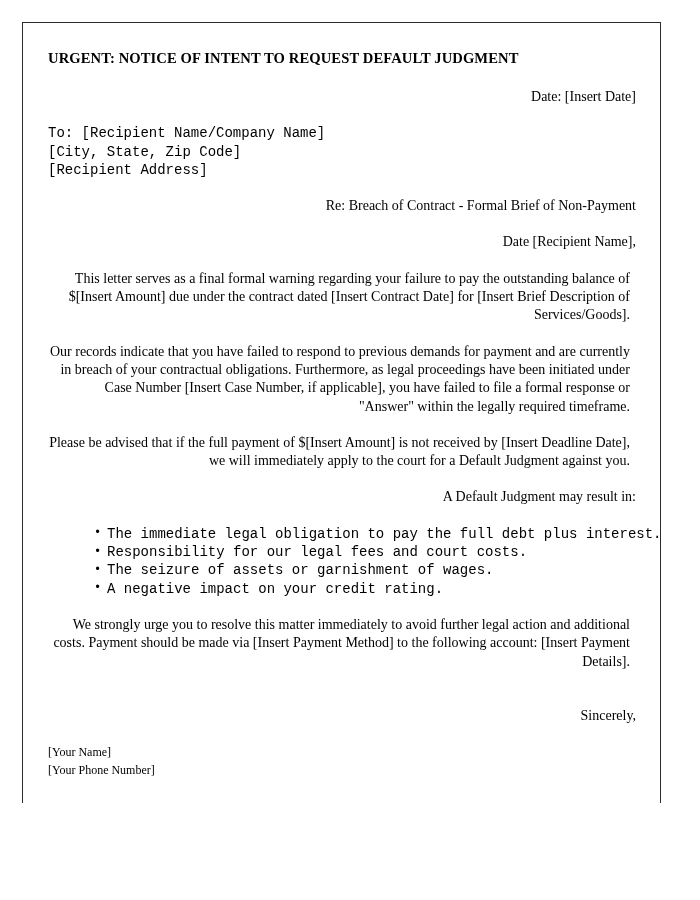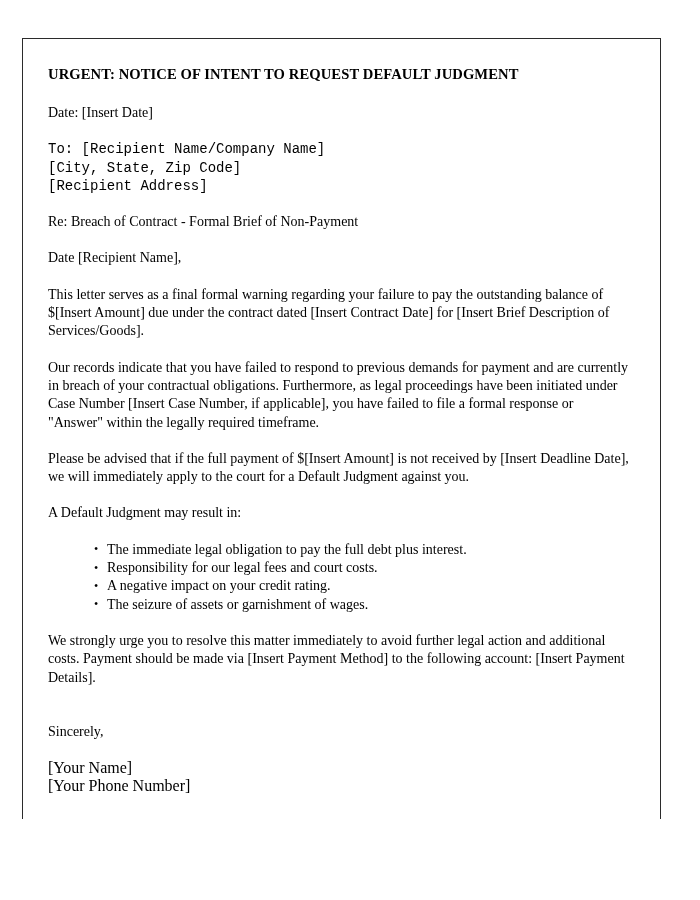--- a/index.html
+++ b/index.html
@@ -22,21 +22,20 @@
     position: absolute;
     left: 22px;
     top: 22px;
     width: 639px;
     height: 781px;
     box-sizing: border-box;
     border: 1px solid #2b2b2b;
     border-bottom: none;
     background: #ffffff;
     overflow: hidden;
-    margin-top: 16px;
   }
 
   #page-inner {
     position: absolute;
     left: 0;
     top: 0;
     width: 100%;
     height: 100%;
     padding: 26px 24px 0 25px;
     box-sizing: border-box;
@@ -50,45 +49,46 @@
     margin: 0 0 0 0;
     padding: 0;
     white-space: nowrap;
   }
 
   .para {
     font-size: 14px;
     line-height: 18.3px;
     margin: 0;
     padding: 0;
-    text-align: left;
+    text-align: right;
   }
 
   .gap-title   { height: 21px; }
   .gap-para    { height: 18px; }
 
   .addr-line {
     font-size: 14px;
     line-height: 18.3px;
     margin: 0;
     white-space: nowrap;
     font-family: Liberation Mono, monospace;
   }
 
   .sig-line {
-    font-size: 16px;
+    font-size: 12px;
     line-height: 18.3px;
     margin: 0;
     white-space: nowrap;
   }
 
   ul.consequences {
     margin: 0;
     padding: 0 0 0 46px;
     list-style: none;
+    font-family: Liberation Mono, monospace;
   }
   ul.consequences li {
     font-size: 14px;
     line-height: 18.3px;
     position: relative;
     padding-left: 13px;
     white-space: nowrap;
   }
   ul.consequences li::before {
     content: "\2022";
@@ -145,22 +145,22 @@
 
     <div class="gap-para"></div>
 
     <p class="para">A Default Judgment may result in:</p>
 
     <div class="gap-para"></div>
 
     <ul class="consequences">
       <li>The immediate legal obligation to pay the full debt plus interest.</li>
       <li>Responsibility for our legal fees and court costs.</li>
+      <li>The seizure of assets or garnishment of wages.</li>
       <li>A negative impact on your credit rating.</li>
-      <li>The seizure of assets or garnishment of wages.</li>
     </ul>
 
     <div class="gap-para"></div>
 
     <p class="para nowrap-block">We strongly urge you to resolve this matter immediately to avoid further legal action and additional costs. Payment should be made via [Insert Payment Method] to the following account: [Insert Payment Details].</p>
 
     <div class="gap-para"></div>
 
 
     <div class="gap-para"></div>

